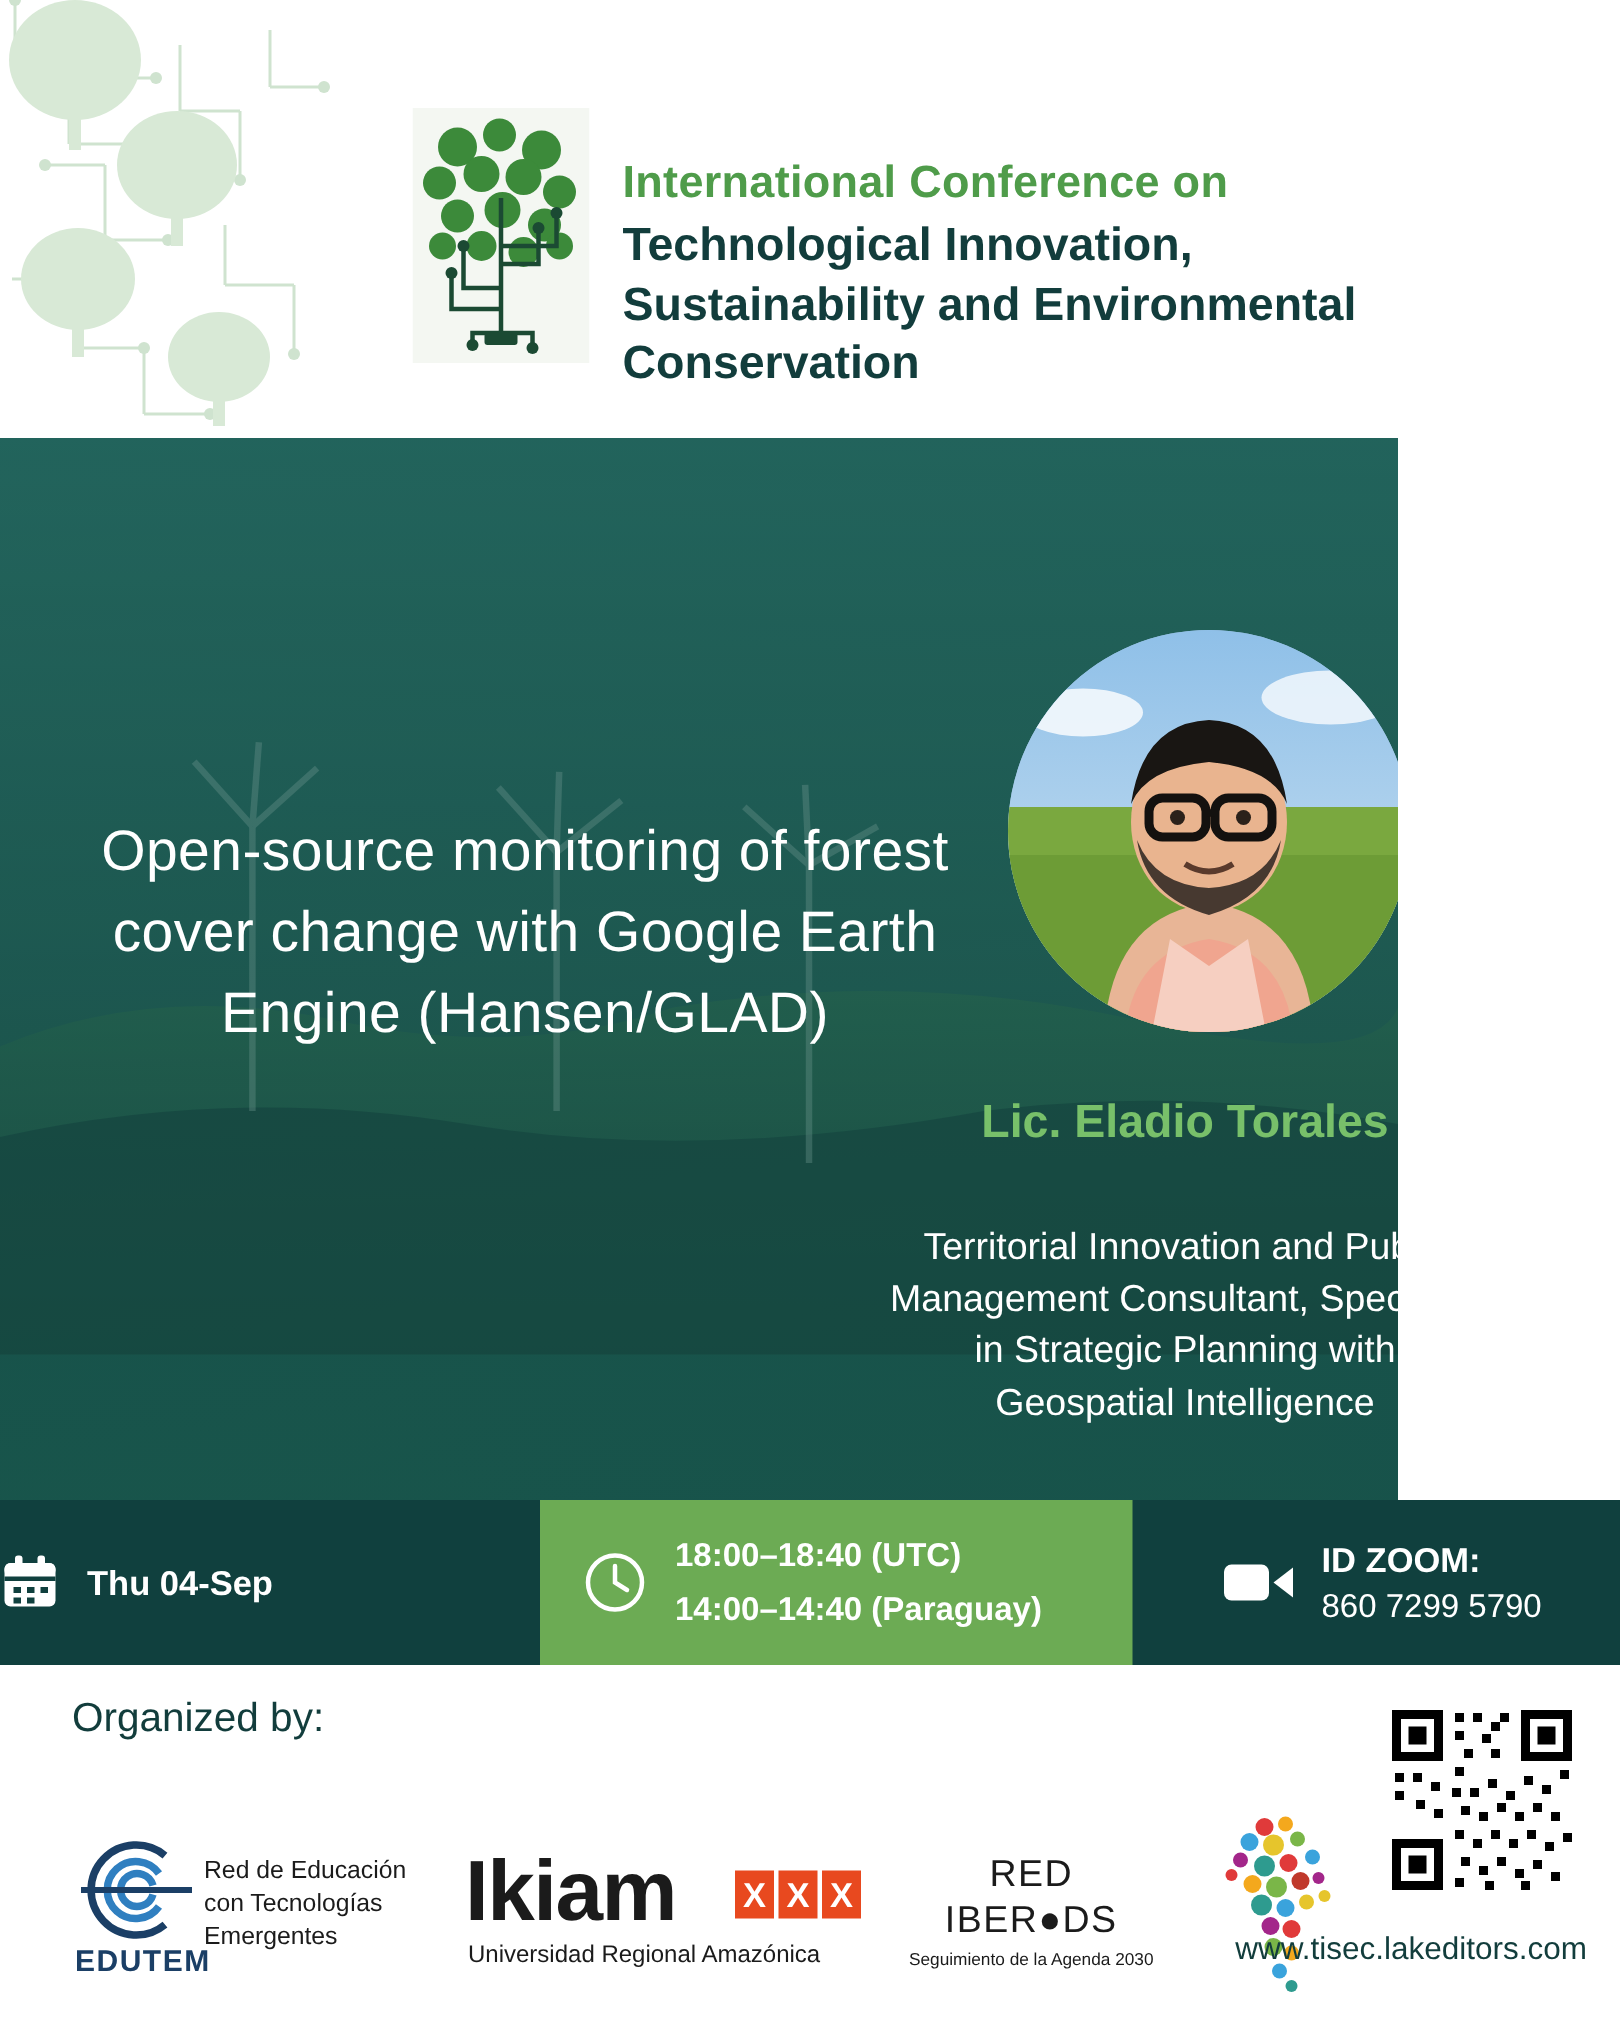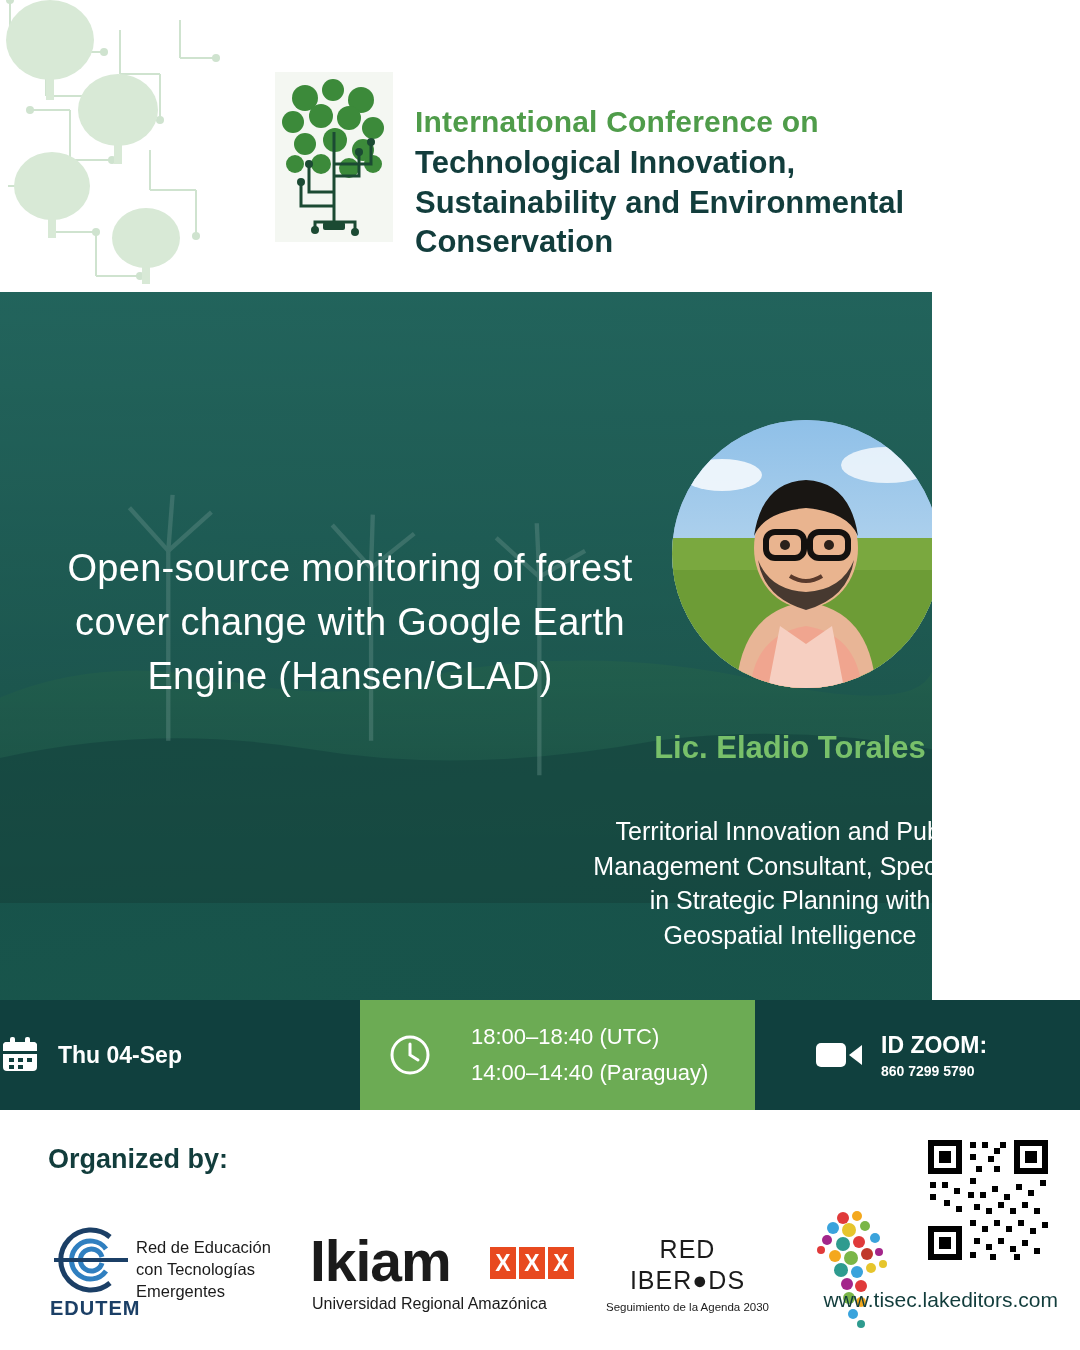--- a/index.html
+++ b/index.html
@@ -110,34 +110,34 @@
     color: #ffffff;
   }
   .info-date { width: 360px; }
   .info-time {
     width: 395px;
     background: #6cab54;
     padding-left: 28px;
   }
   .info-zoom { flex: 1; padding-left: 60px; }
   .info-date-label { font-size: 23px; font-weight: bold; }
-  .time-lines { font-size: 22px; font-weight: normal; line-height: 1.62; margin-left: 21px; }
+  .time-lines { font-size: 22px; font-weight: bold; line-height: 1.62; }
   .zoom-title { font-size: 23px; font-weight: bold; }
-  .zoom-num { font-size: 14px; font-weight: bold; margin-top: 4px; }
+  .zoom-num { font-size: 22px; font-weight: normal; margin-top: 4px; }
 
   
   .footer {
     position: relative;
     width: 1080px; height: 240px;
     background: #ffffff;
   }
   .org-label {
     position: absolute;
-    left: 48px; top: 34px;
-    font-size: 27px; color: #123d3c; font-weight: bold;
+    left: 48px; top: 20px;
+    font-size: 27px; color: #123d3c;
   }
   .logos-row {
     position: absolute;
     left: 36px; top: 96px;
     display: flex; align-items: center; gap: 22px;
   }
 
   
   .edutem { width: 250px; height: 92px; position: relative; }
   .edutem-txt {

